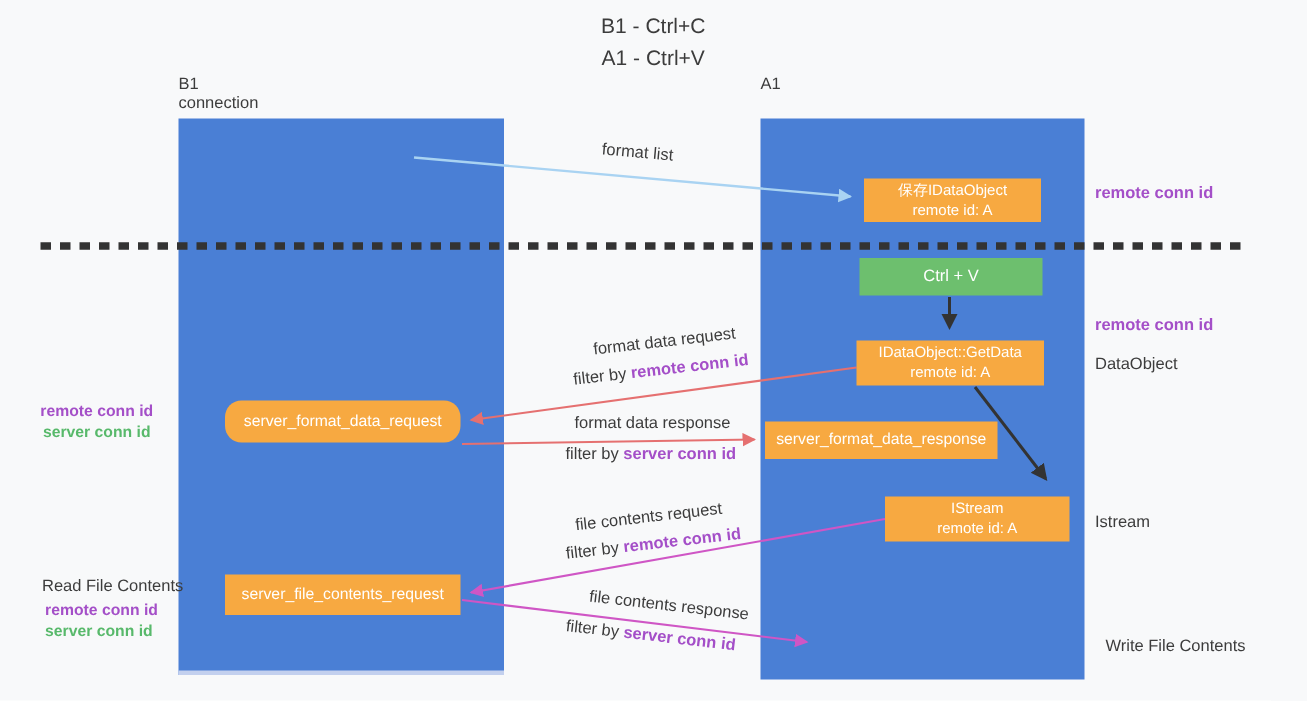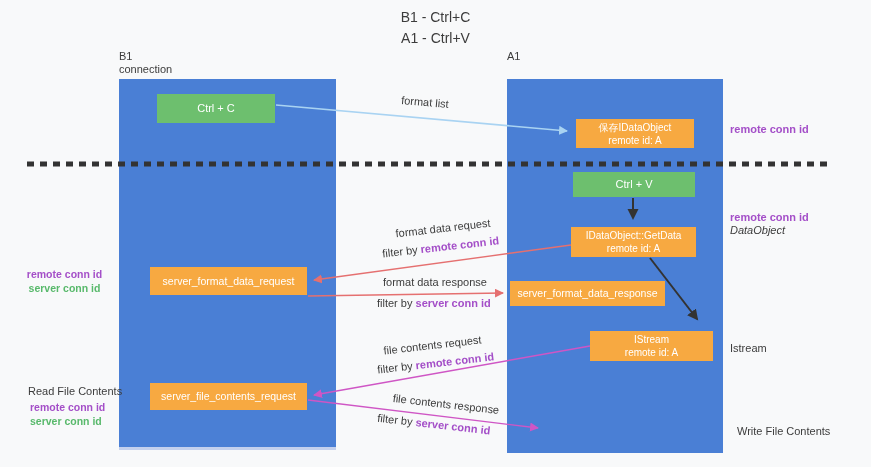--- a/index.html
+++ b/index.html
@@ -90,39 +90,36 @@
 
     <line class="ln-blue" x1="276" y1="105" x2="567" y2="131" marker-end="url(#ah-blue)"></line>
     <line class="ln-black" x1="633" y1="198" x2="633" y2="218" marker-end="url(#ah-black)"></line>
     <line class="ln-red" x1="571" y1="245" x2="314" y2="280" marker-end="url(#ah-red)"></line>
     <line class="ln-red" x1="308" y1="296" x2="503" y2="293" marker-end="url(#ah-red)"></line>
     <line class="ln-black" x1="650" y1="258" x2="697" y2="319" marker-end="url(#ah-black)"></line>
     <line class="ln-pink" x1="590" y1="346" x2="314" y2="395" marker-end="url(#ah-pink)"></line>
     <line class="ln-pink" x1="308" y1="400" x2="538" y2="428" marker-end="url(#ah-pink)"></line>
   </svg>
 
-  <div class="node green" style="left:157px;top:94px;width:118px;height:29px;">
-    <span>Ctrl + C</span>
-  </div>
 
   <div class="node orange" style="left:576px;top:119px;width:118px;height:29px;">
     <span>保存IDataObject</span>
     <span class="l2">remote id: A</span>
   </div>
 
   <div class="node green" style="left:573px;top:172px;width:122px;height:25px;">
     <span>Ctrl + V</span>
   </div>
 
   <div class="node orange" style="left:571px;top:227px;width:125px;height:30px;">
     <span>IDataObject::GetData</span>
     <span class="l2">remote id: A</span>
   </div>
 
-  <div class="node orange" style="left:150px;top:267px;width:157px;height:28px;font-size:10.5px;">
+  <div class="node orange" style="left:150px;top:267px;width:157px;height:28px;font-size:10.5px;border-radius:11px;">
     <span>server_format_data_request</span>
   </div>
 
   <div class="node orange" style="left:510px;top:281px;width:155px;height:25px;font-size:10.5px;">
     <span>server_format_data_response</span>
   </div>
 
   <div class="node orange" style="left:590px;top:331px;width:123px;height:30px;">
     <span>IStream</span>
     <span class="l2">remote id: A</span>
@@ -160,21 +157,21 @@
 
   <div class="lbl rot-dn center" style="left:390px;top:398px;width:112px;">
     <span>file contents response</span>
   </div>
   <div class="lbl rot-dn center" style="left:377px;top:418px;width:112px;">
     <span>filter by </span><span class="purple">server conn id</span>
   </div>
 
   <div class="lbl purple" style="left:730px;top:123px;">remote conn id</div>
   <div class="lbl purple" style="left:730px;top:211px;">remote conn id</div>
-  <div class="lbl" style="left:730px;top:224px;font-style:italic;">DataObject</div>
+  <div class="lbl" style="left:730px;top:237px;">DataObject</div>
   <div class="lbl" style="left:730px;top:342px;">Istream</div>
   <div class="lbl" style="left:737px;top:425px;">Write File Contents</div>
 
   <div class="lbl purple center" style="left:22px;top:268px;width:85px;font-size:10.5px;">remote conn id</div>
   <div class="lbl greentxt center" style="left:22px;top:282px;width:85px;font-size:10.5px;">server conn id</div>
 
   <div class="lbl" style="left:28px;top:385px;">Read File Contents</div>
   <div class="lbl purple" style="left:30px;top:401px;font-size:10.5px;">remote conn id</div>
   <div class="lbl greentxt" style="left:30px;top:415px;font-size:10.5px;">server conn id</div>
 

